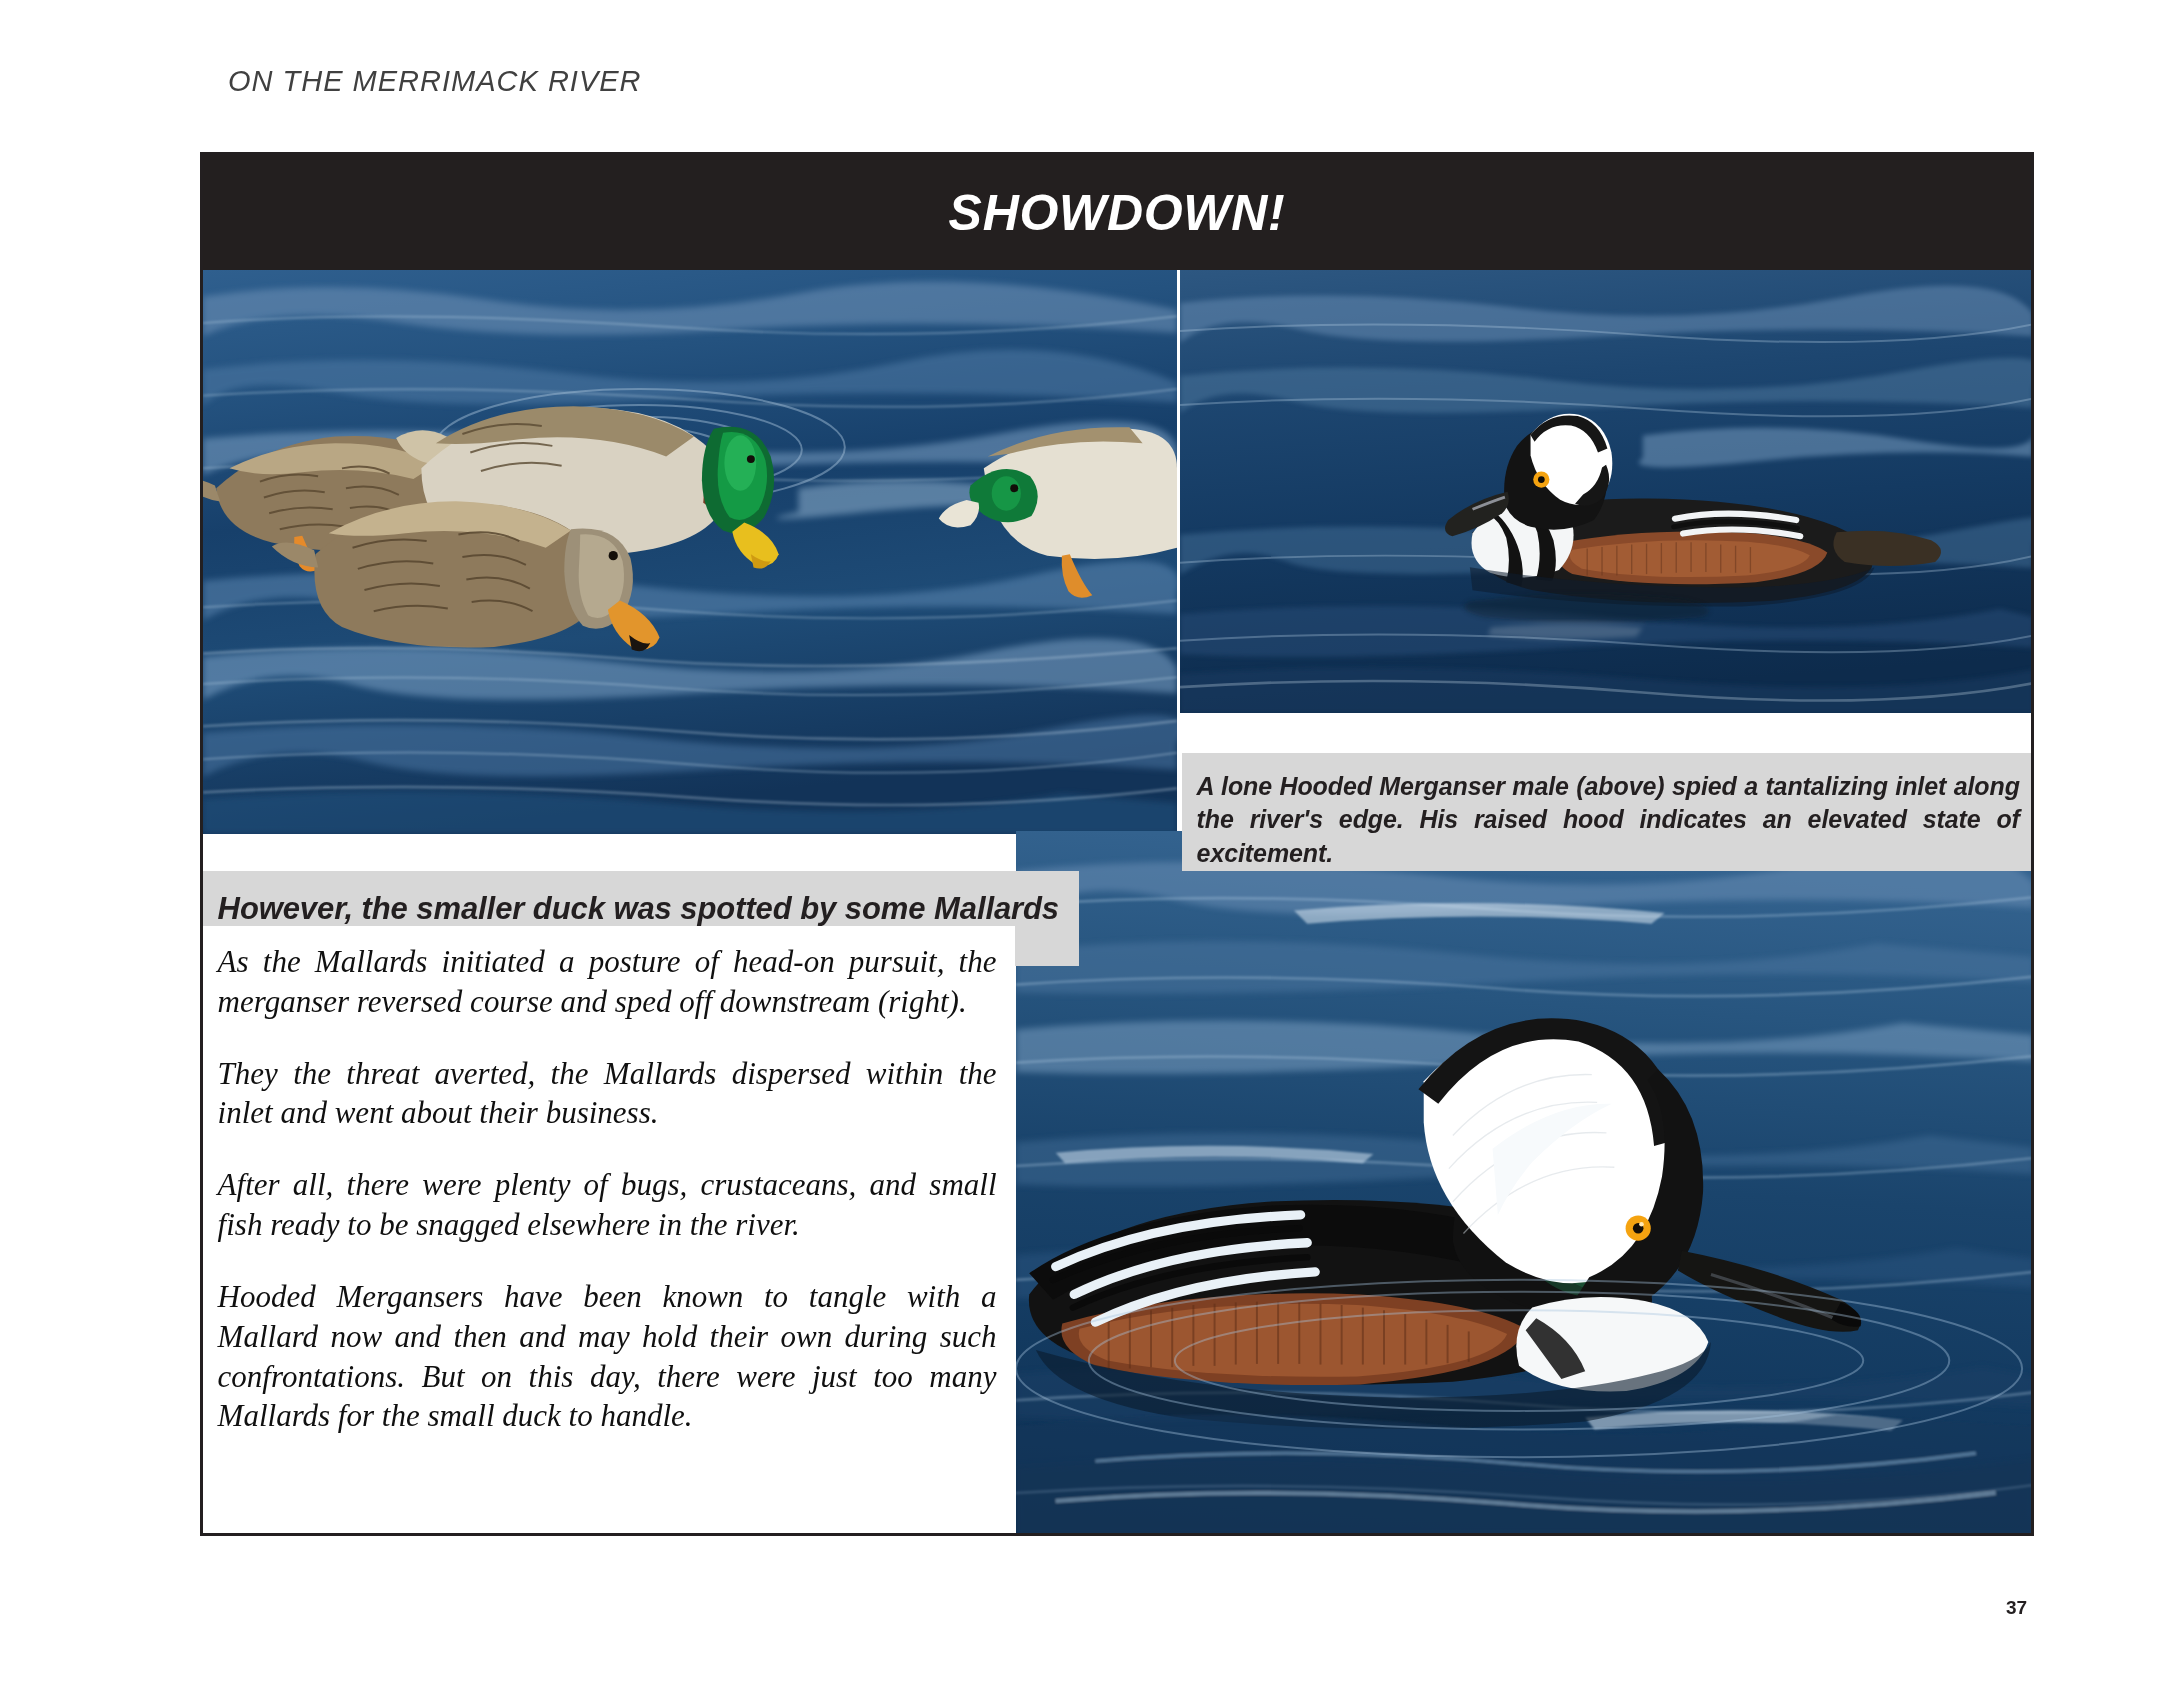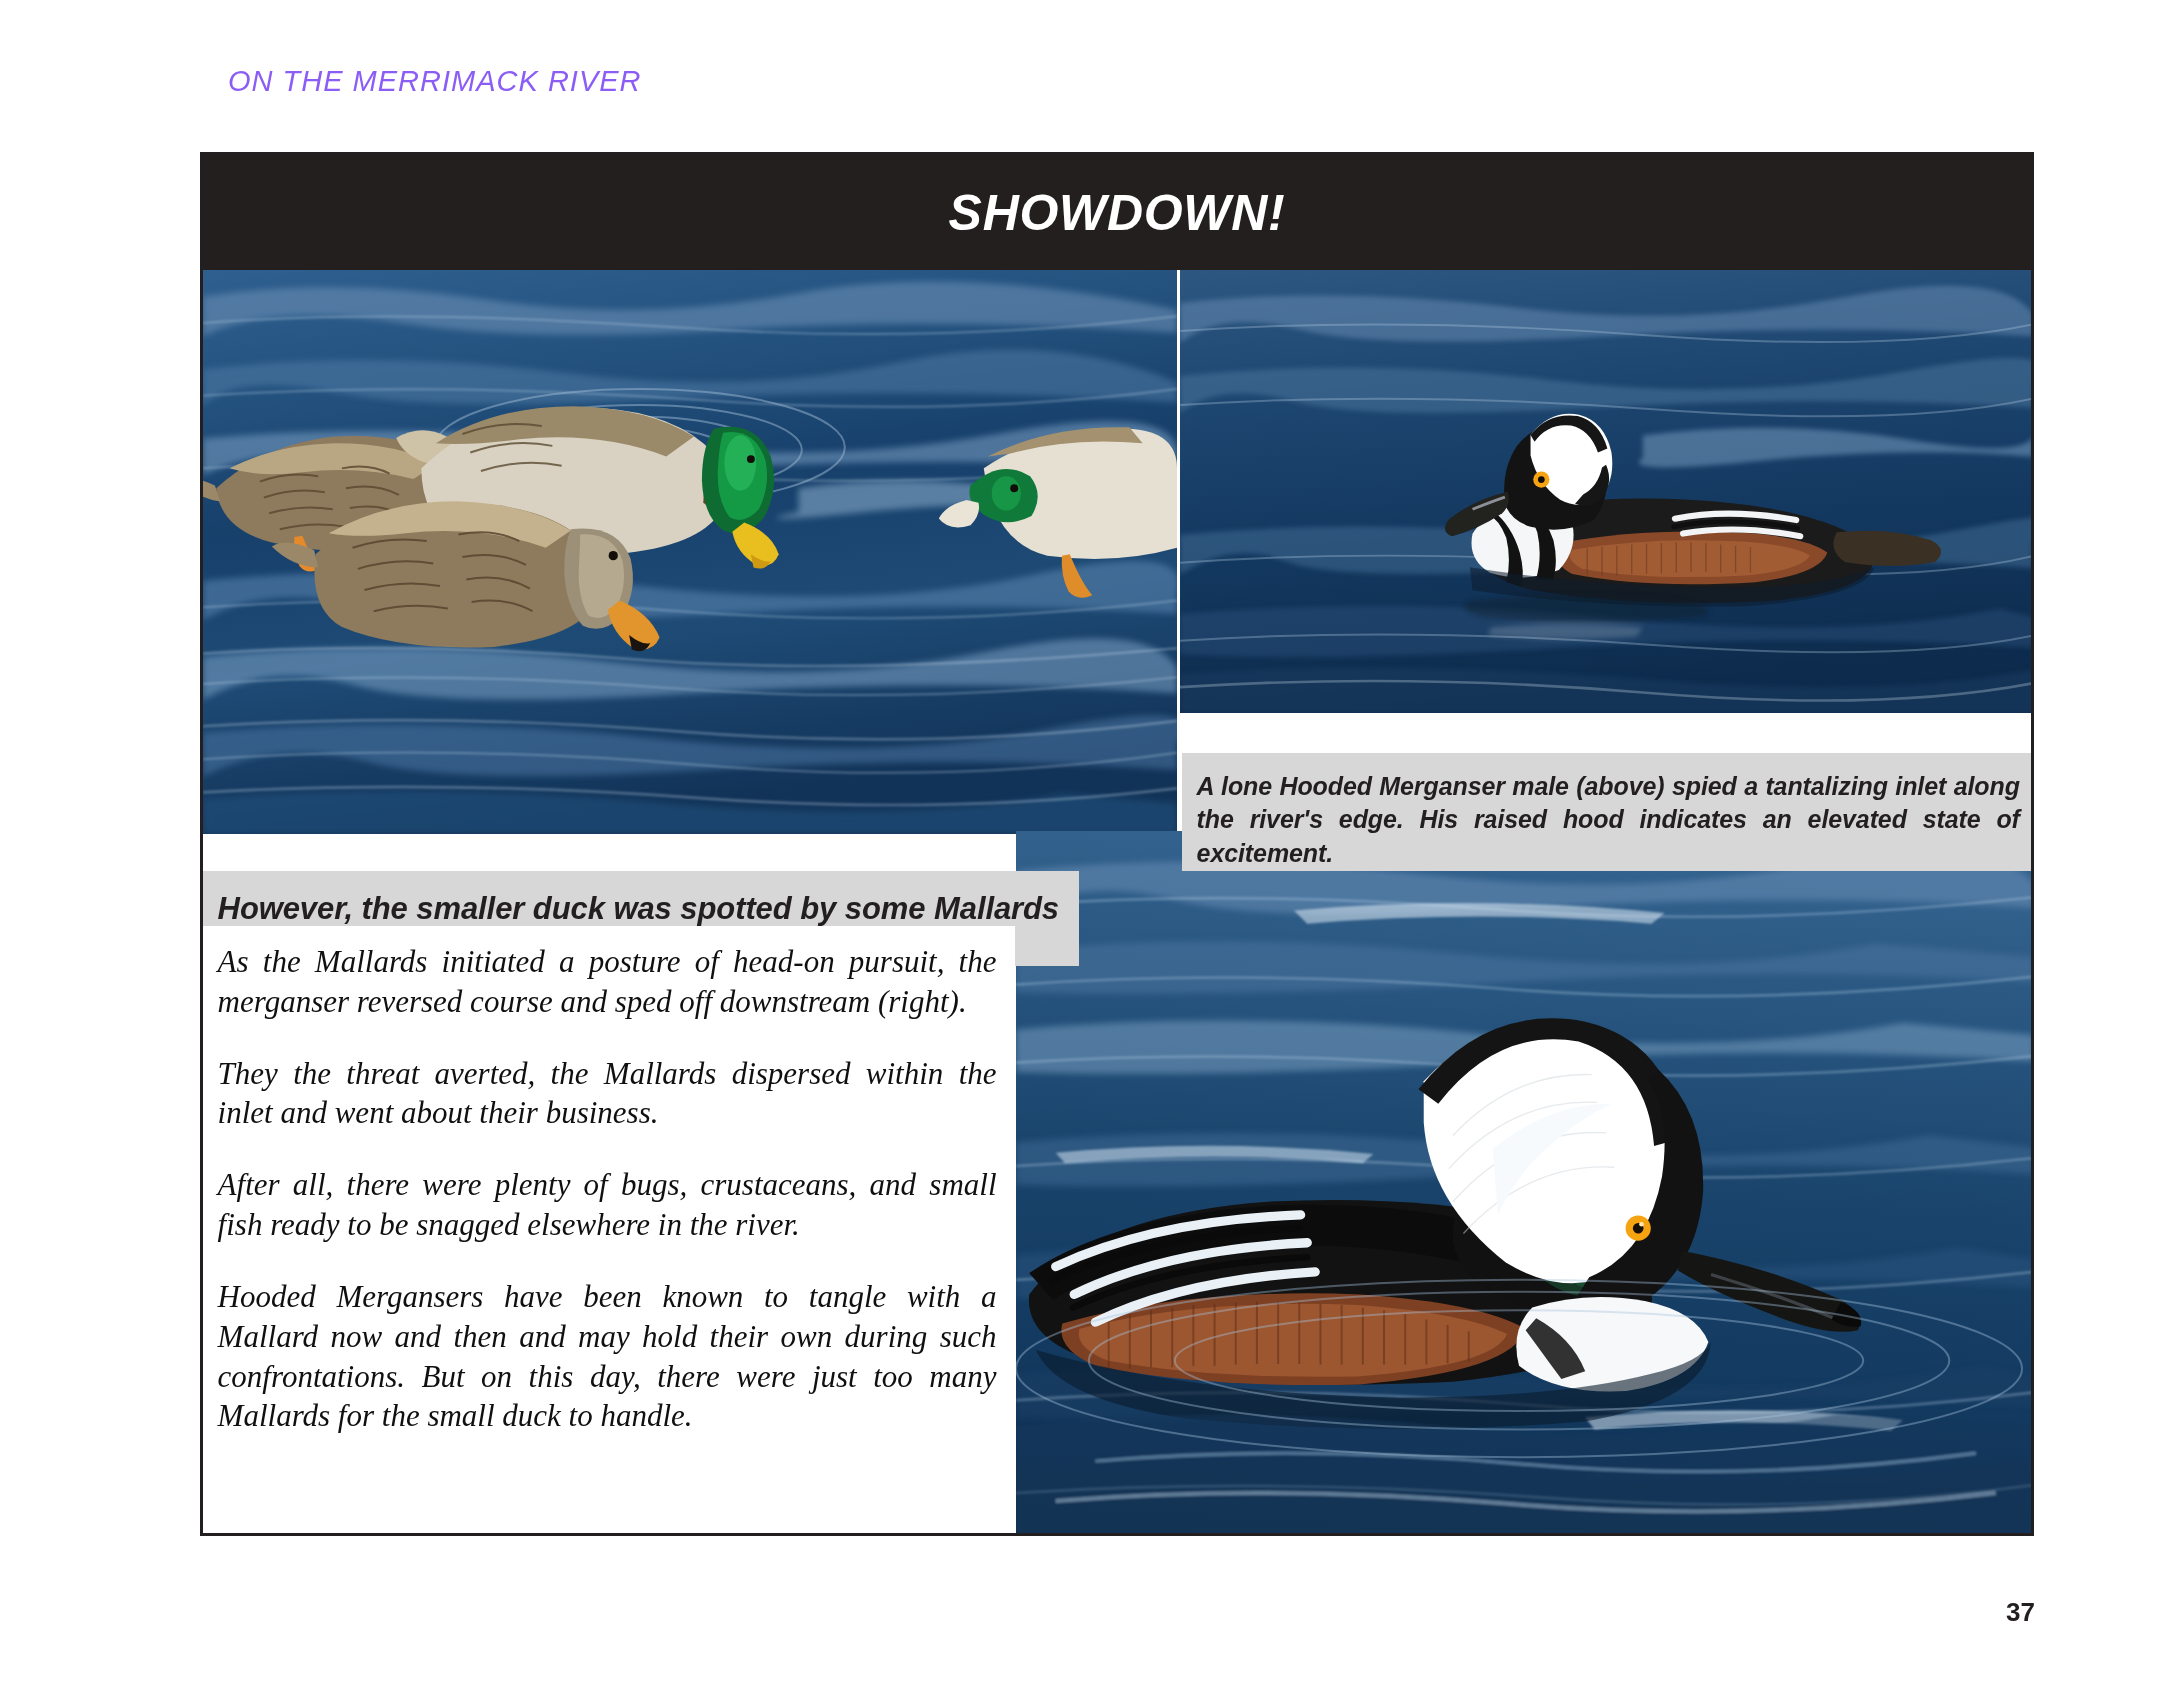--- a/index.html
+++ b/index.html
@@ -18,32 +18,32 @@
   
   #running-head {
     position: absolute;
     left: 228px;
     top: 65px;
     font-family: "Liberation Sans", sans-serif;
     font-style: italic;
     font-weight: 400;
     font-size: 29px;
     letter-spacing: 1px;
-    color: #8b5cf6;
+    color: #404040;
     white-space: nowrap;
   }
 
   
   #page-number {
     position: absolute;
     left: 2006px;
     top: 1597px;
     font-family: "Liberation Sans", sans-serif;
     font-weight: bold;
-    font-size: 26px;
+    font-size: 19px;
     color: #231f20;
   }
 
   
   #content-block {
     position: absolute;
     left: 200px;
     top: 152px;
     width: 1834px;
     height: 1384px;

